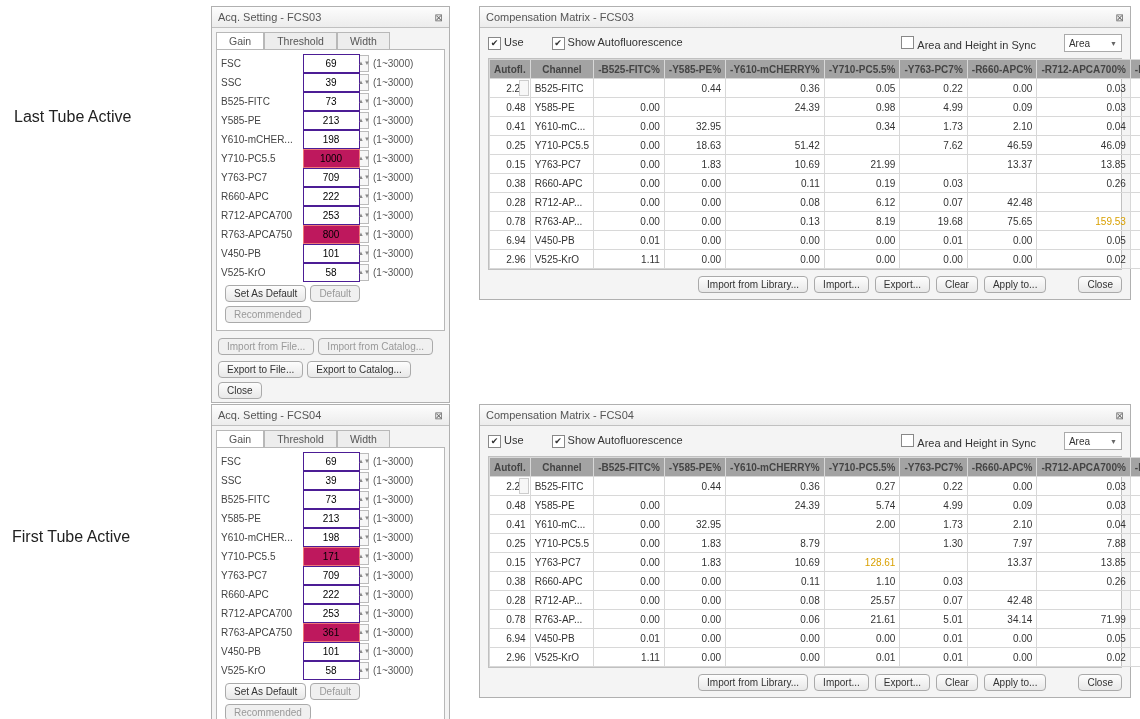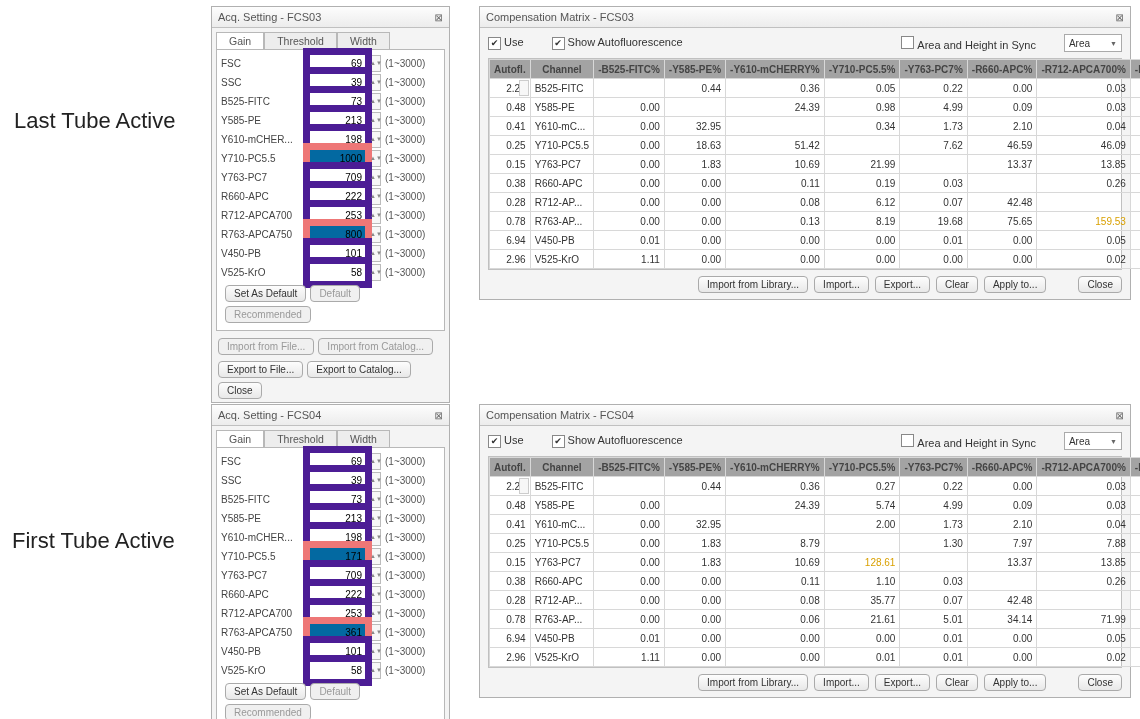--- a/index.html
+++ b/index.html
@@ -1,28 +1,28 @@
 <!DOCTYPE html>
 <html><head>
 <meta charset="utf-8">
 <style>
 body{margin:0;font-family:'Segoe UI',Arial,sans-serif;font-size:11px;color:#333;background:#fff}
 .page{width:1140px;height:719px;position:relative}
-.row-label{position:absolute;font-size:22px;color:#222}
+.row-label{position:absolute;font-size:16px;color:#222}
 .panel{position:absolute;border:1px solid #b0b0b0;background:#f4f4f4}
 .panel-title{background:linear-gradient(#fdfdfd,#ececec);border-bottom:1px solid #c0c0c0;padding:2px 6px;font-size:11px;color:#555;display:flex;justify-content:space-between;align-items:center;height:16px}
 .close-x{font-size:10px;color:#666;cursor:pointer}
 .tabs{display:flex;margin:4px 4px 0 4px}
 .tab{border:1px solid #b8b8b8;border-bottom:none;padding:2px 12px;font-size:10.5px;background:#ededed;color:#555;cursor:pointer}
 .tab.active{background:#fff}
 .gain-body{background:#fff;border:1px solid #b8b8b8;margin:0 4px 4px 4px;padding:4px 2px}
 .gain-row{display:flex;align-items:center;height:18px;margin-bottom:1px}
 .gain-label{width:82px;font-size:10px;color:#444;padding-left:2px;white-space:nowrap;overflow:hidden}
-.gain-input{width:50px;height:15px;border:7px solid #4c1d95;font-size:10px;text-align:right;padding-right:3px;background:#fff}
-.gain-input.hl{background:#0369a1;border-color:#e77}
+.gain-input{width:50px;height:15px;border:1px solid #4c1d95;font-size:10px;text-align:center;padding-right:3px;background:#fff}
+.gain-input.hl{background:#be185d;border-color:#e77}
 .spin{width:8px;height:15px;border:1px solid #bbb;border-left:none;font-size:6px;display:flex;flex-direction:column;justify-content:center;align-items:center;color:#888;background:#f7f7f7}
 .range{font-size:10px;color:#555;margin-left:4px}
 .btn{border:1px solid #aaa;background:linear-gradient(#fdfdfd,#e8e8e8);font-size:10px;padding:2px 8px;color:#333;border-radius:4px;cursor:pointer;white-space:nowrap}
 .btn.dis{color:#999;background:#f0f0f0}
 .btn-row{display:flex;gap:4px;padding:3px 6px;flex-wrap:wrap}
 .comp-body{padding:6px 8px}
 .comp-top{display:flex;align-items:center;gap:28px;margin-bottom:6px}
 .chk{width:11px;height:11px;border:1px solid #888;background:#fff;display:inline-flex;align-items:center;justify-content:center;font-size:9px;color:#333;margin-right:3px}
 .chk.on::after{content:'✔';font-size:9px}
 .sel{border:1px solid #aaa;background:#fff;padding:1px 4px;font-size:10px;display:flex;align-items:center;gap:20px;height:14px}
@@ -505,21 +505,21 @@
                 <td></td>
                 <td>0.26</td>
                 <td>9.80</td>
               </tr>
               <tr>
                 <td class="af">0.28</td>
                 <td class="ch">R712-AP...</td>
                 <td>0.00</td>
                 <td>0.00</td>
                 <td>0.08</td>
-                <td>35.77</td>
+                <td>25.57</td>
                 <td>0.07</td>
                 <td>42.48</td>
                 <td></td>
                 <td>5.44</td>
               </tr>
               <tr>
                 <td class="af">0.78</td>
                 <td class="ch">R763-AP...</td>
                 <td>0.00</td>
                 <td>0.00</td>

